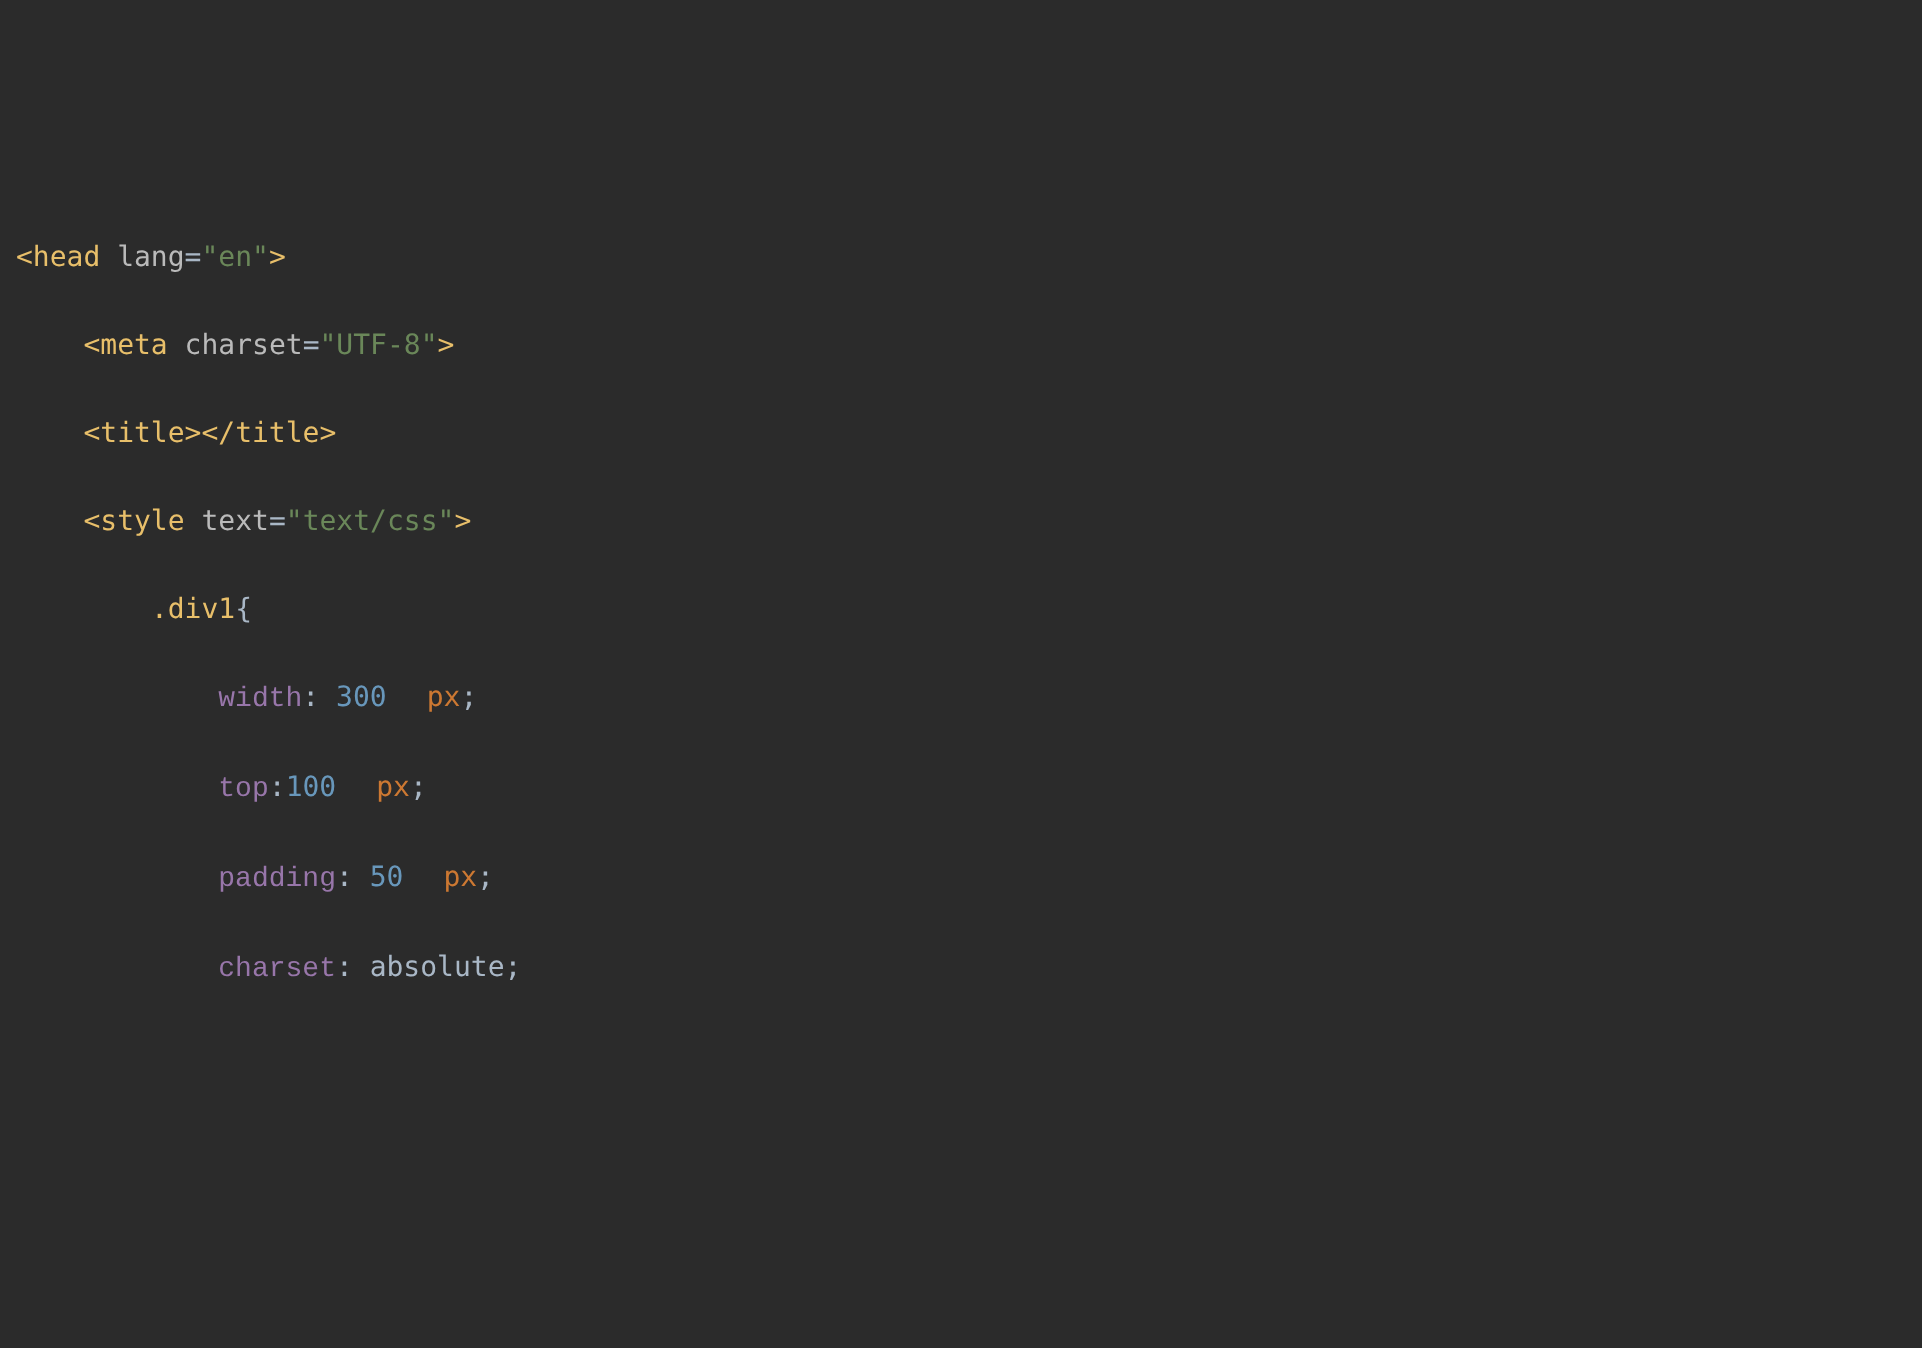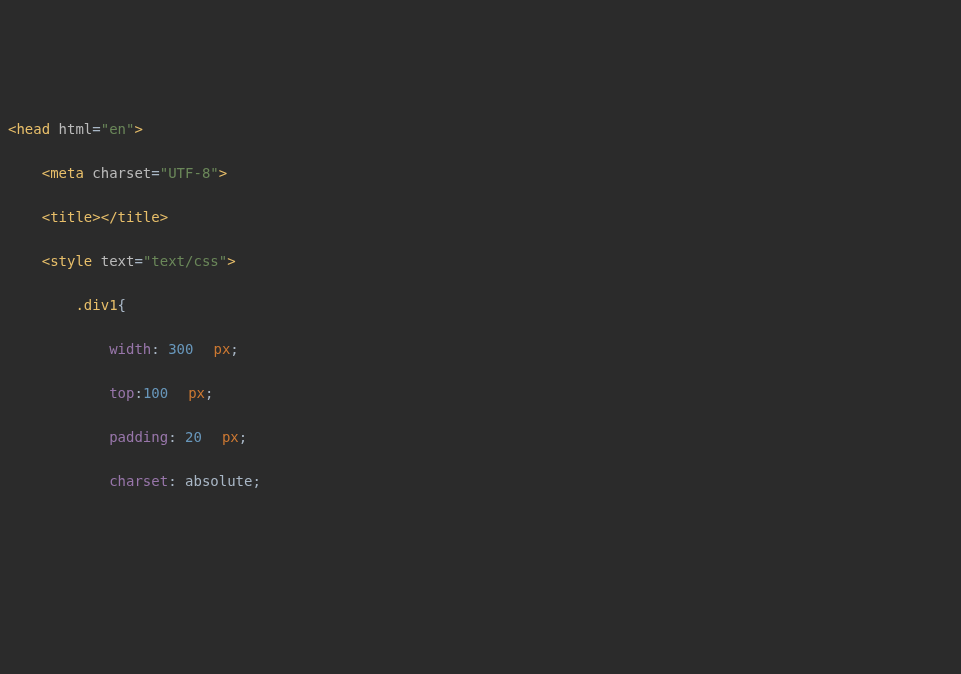--- a/index.html
+++ b/index.html
@@ -12,41 +12,41 @@
     padding: 8px;
     width: 961px;
     height: 674px;
     white-space: pre;
     overflow: hidden;
   }
   .code-line { display: block; }
   .c-tag    { color: #e8bf6a; }   
   .c-attr   { color: #bababa; }   
   .c-str    { color: #6a8759; }   
-  .c-attr2  { color: #9876aa; }   
+  .c-attr2  { color: #9876aa; font-family: Liberation Mono, monospace; }   
   .c-num    { color: #6897bb; }   
   .c-sel    { color: #e8bf6a; }   
   .c-kw     { color: #cc7832; padding-left: 20px; }   
   .c-punc   { color: #a9b7c6; }   
   .c-text   { color: #a9b7c6; }
 </style>
 </head>
 <body>
 
 
 
 <div>
-<span class="code-line"><span class="c-tag">&lt;head </span><span class="c-attr">html</span><span class="c-punc">=</span><span class="c-str">"en"</span><span class="c-tag">&gt;</span></span>
+<span class="code-line"><span class="c-tag">&lt;head </span><span class="c-attr">lang</span><span class="c-punc">=</span><span class="c-str">"en"</span><span class="c-tag">&gt;</span></span>
 <span class="code-line"><span>    </span><span class="c-tag">&lt;meta </span><span class="c-attr">charset</span><span class="c-punc">=</span><span class="c-str">"UTF-8"</span><span class="c-tag">&gt;</span></span>
 <span class="code-line"><span>    </span><span class="c-tag">&lt;title&gt;&lt;/title&gt;</span></span>
 <span class="code-line"><span>    </span><span class="c-tag">&lt;style </span><span class="c-attr">text</span><span class="c-punc">=</span><span class="c-str">"text/css"</span><span class="c-tag">&gt;</span></span>
 <span class="code-line"><span>        </span><span class="c-sel">.div1</span><span class="c-punc">{</span></span>
 <span class="code-line"><span>            </span><span class="c-attr2">width</span><span class="c-punc">: </span><span class="c-num">300</span><span class="c-kw">px</span><span class="c-punc">;</span></span>
 <span class="code-line"><span>            </span><span class="c-attr2">top</span><span class="c-punc">:</span><span class="c-num">100</span><span class="c-kw">px</span><span class="c-punc">;</span></span>
-<span class="code-line"><span>            </span><span class="c-attr2">padding</span><span class="c-punc">: </span><span class="c-num">20</span><span class="c-kw">px</span><span class="c-punc">;</span></span>
+<span class="code-line"><span>            </span><span class="c-attr2">padding</span><span class="c-punc">: </span><span class="c-num">50</span><span class="c-kw">px</span><span class="c-punc">;</span></span>
 <span class="code-line"><span>            </span><span class="c-attr2">charset</span><span class="c-punc">: </span><span class="c-text">absolute</span><span class="c-punc">;</span></span>
 
 
 
 
 
 
 
 
 

